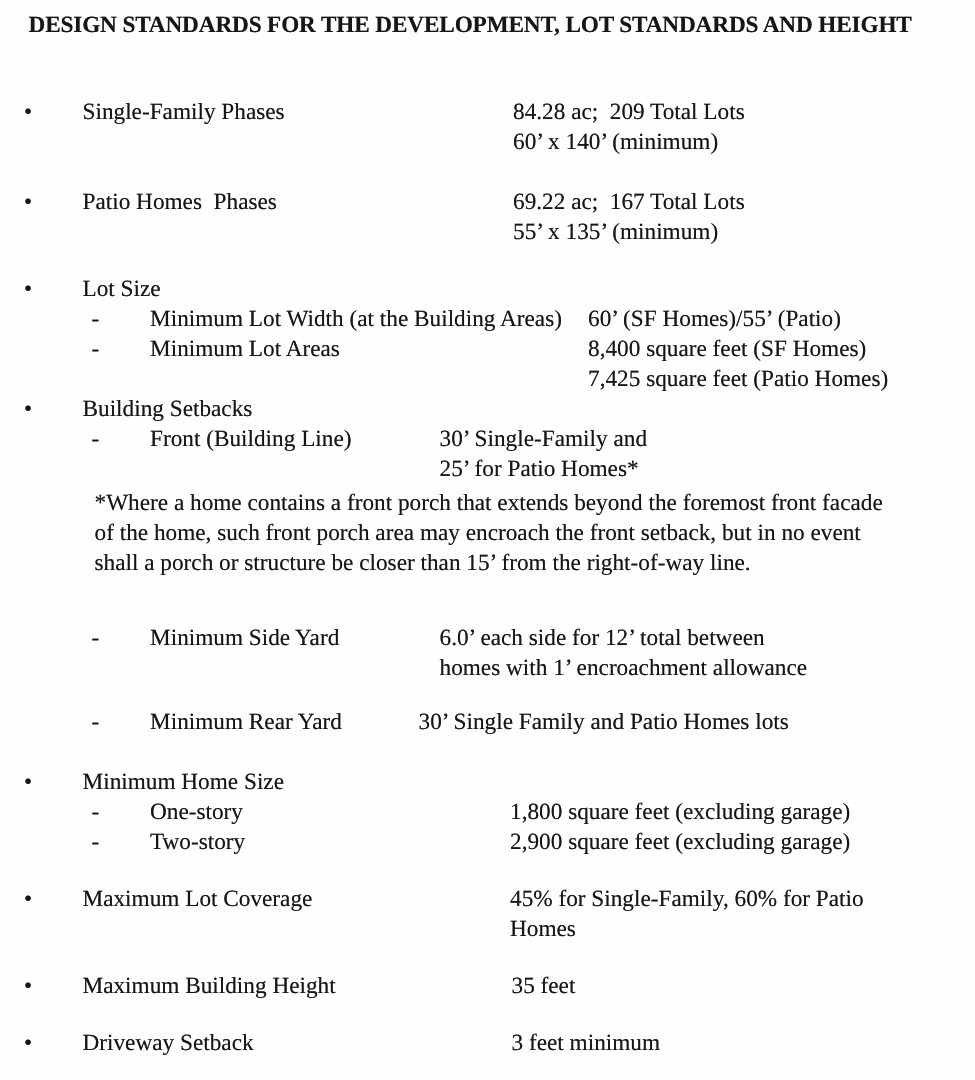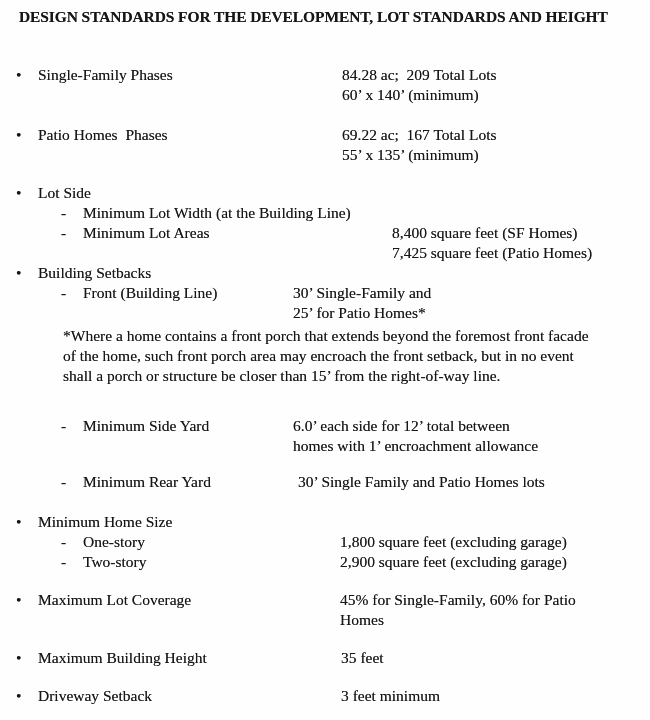--- a/index.html
+++ b/index.html
@@ -18,21 +18,21 @@
     font-weight:bold;
     font-size:15.5px;
     letter-spacing:-0.1px;
     white-space:pre;
     line-height:20px;
   }
   .row{position:absolute;left:0;width:650px;height:20px;line-height:20px;}
   .marker{position:absolute;white-space:pre;}
   .row.b > .marker{left:16px;}
   .row.d > .marker{left:61px;}
-  .label{position:absolute;white-space:pre;}
+  .label{position:absolute;white-space:pre;margin-left:17px;}
   .row.b > .label{left:38px;}
   .row.d > .label{left:83px;}
   .value{position:absolute;white-space:pre;line-height:20px;}
   .note{
     position:absolute;
     left:63px;top:326px;
     width:587px;
     white-space:pre;
     line-height:20px;
   }
@@ -53,26 +53,27 @@
 
   <div class="row b" style="top:125px">
     <span class="marker">•</span>
     <span class="label">Patio Homes  Phases</span>
     <span class="value" style="left:342px">69.22 ac;  167 Total Lots
 55’ x 135’ (minimum)</span>
   </div>
 
   <div class="row b" style="top:183px">
     <span class="marker">•</span>
-    <span class="label">Lot Side</span>
+    <span class="label">Lot Size</span>
   </div>
 
   <div class="row d" style="top:203px">
     <span class="marker">-</span>
-    <span class="label">Minimum Lot Width (at the Building Line)</span>
+    <span class="label">Minimum Lot Width (at the Building Areas)</span>
+    <span class="value" style="left:392px">60’ (SF Homes)/55’ (Patio)</span>
   </div>
 
   <div class="row d" style="top:223px">
     <span class="marker">-</span>
     <span class="label">Minimum Lot Areas</span>
     <span class="value" style="left:392px">8,400 square feet (SF Homes)
 7,425 square feet (Patio Homes)</span>
   </div>
 
   <div class="row b" style="top:263px">
@@ -94,21 +95,21 @@
   <div class="row d" style="top:416px">
     <span class="marker">-</span>
     <span class="label">Minimum Side Yard</span>
     <span class="value" style="left:293px">6.0’ each side for 12’ total between
 homes with 1’ encroachment allowance</span>
   </div>
 
   <div class="row d" style="top:472px">
     <span class="marker">-</span>
     <span class="label">Minimum Rear Yard</span>
-    <span class="value" style="left:298px">30’ Single Family and Patio Homes lots</span>
+    <span class="value" style="left:279px">30’ Single Family and Patio Homes lots</span>
   </div>
 
   <div class="row b" style="top:512px">
     <span class="marker">•</span>
     <span class="label">Minimum Home Size</span>
   </div>
 
   <div class="row d" style="top:532px">
     <span class="marker">-</span>
     <span class="label">One-story</span>

